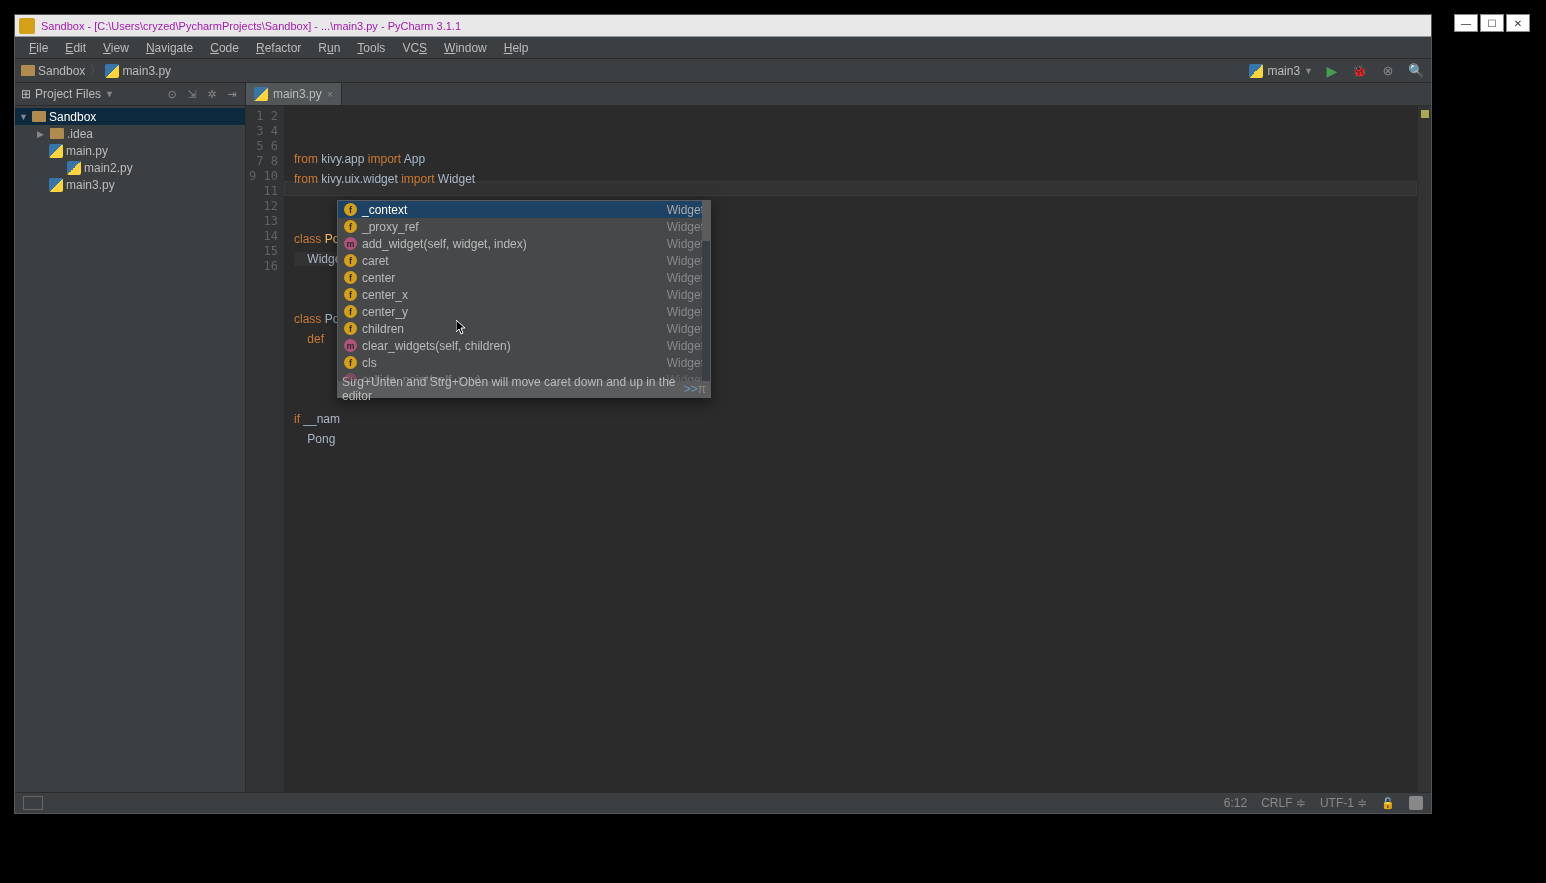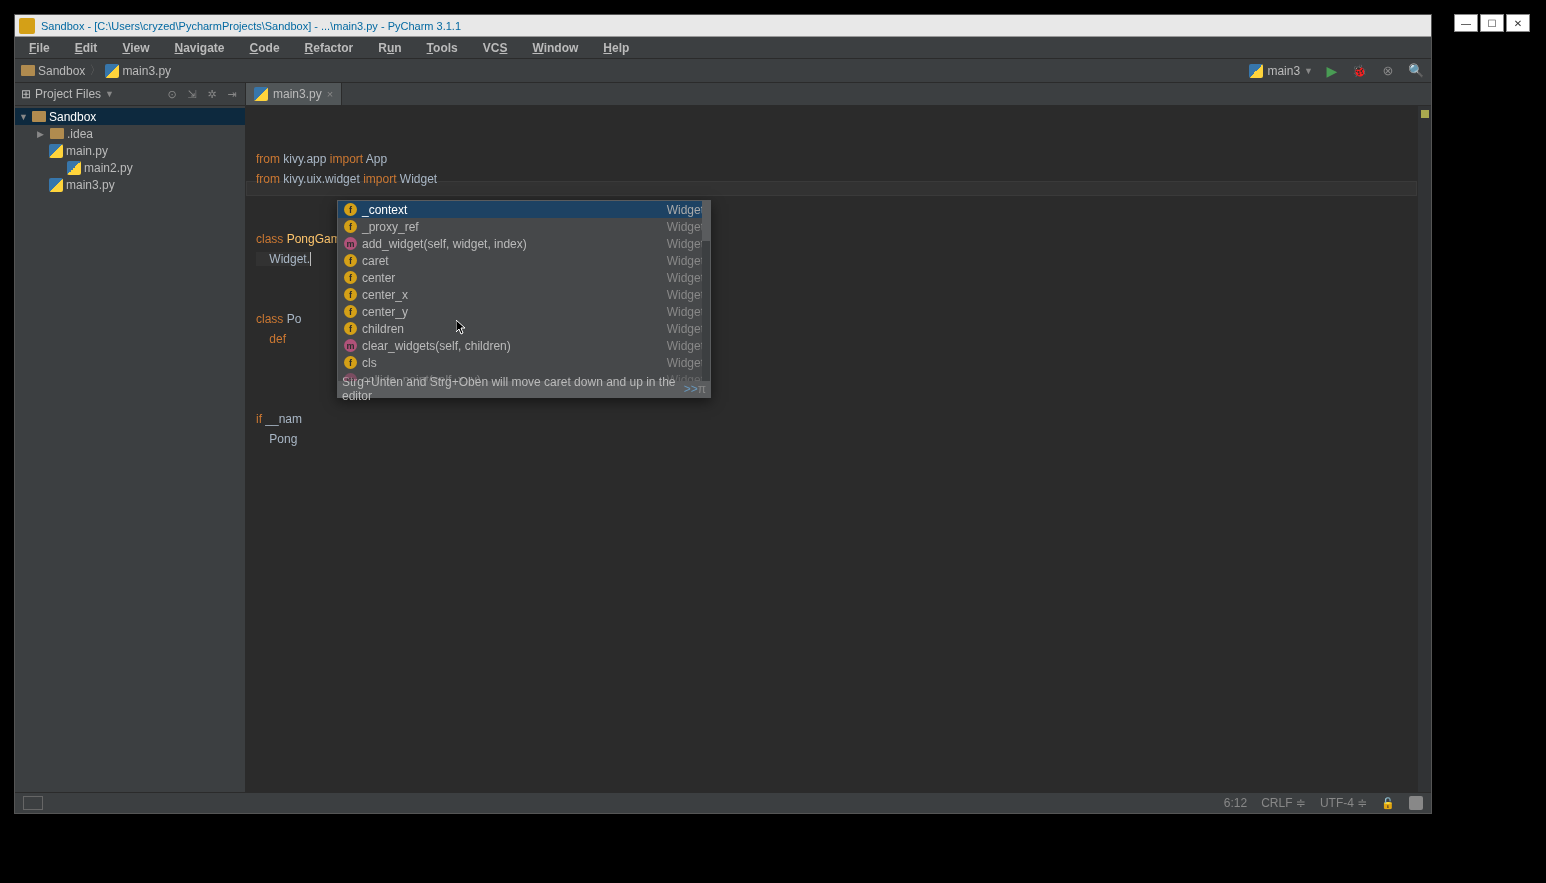--- a/index.html
+++ b/index.html
@@ -1,23 +1,23 @@
 <!DOCTYPE html>
 <html><head>
 <meta charset="utf-8">
 <style>
 * { margin: 0; padding: 0; box-sizing: border-box; font-family: "Segoe UI", Tahoma, sans-serif; font-size: 12px; }
 body { background: #000; width: 1546px; height: 883px; overflow: hidden; position: relative; }
 .window { position: absolute; left: 14px; top: 14px; width: 1418px; height: 800px; background: #3c3f41; border: 1px solid #555; display: flex; flex-direction: column; }
-.titlebar { height: 22px; background: #e8e8e8; display: flex; align-items: center; padding: 8px 4px; color: #0369a1; border-bottom: 1px solid #999; }
+.titlebar { height: 22px; background: #e8e8e8; display: flex; align-items: center; padding: 8px 4px; color: #a21caf; border-bottom: 1px solid #999; }
 .titlebar-icon { width: 16px; height: 16px; background: #d4a017; margin-right: 6px; border-radius: 2px; }
 .titlebar-text { flex: 1; font-size: 11px; }
 .win-controls { position: absolute; right: 16px; top: 14px; display: flex; gap: 2px; }
 .win-btn { width: 24px; height: 18px; background: #fff; border: 1px solid #888; display: flex; align-items: center; justify-content: center; font-size: 10px; color: #333; }
-.menubar { height: 22px; background: #3c3f41; display: flex; align-items: center; padding: 4px 6px; gap: 9px; border-bottom: 1px solid #2b2b2b; font-weight: bold; }
+.menubar { height: 22px; background: #3c3f41; display: flex; align-items: center; padding: 4px 6px; gap: 1px; border-bottom: 1px solid #2b2b2b; }
 .menu-item { padding: 2px 8px; color: #bbb; cursor: default; }
 .menu-item u { text-decoration: underline; }
 .navbar { height: 24px; background: #3c3f41; display: flex; align-items: center; padding: 0 6px; border-bottom: 1px solid #2b2b2b; }
 .breadcrumb { display: flex; align-items: center; gap: 4px; color: #bbb; }
 .bc-item { display: flex; align-items: center; gap: 3px; }
 .folder-icon-sm { width: 14px; height: 11px; background: #b08b4f; border-radius: 1px; }
 .py-icon-sm { width: 14px; height: 14px; background: linear-gradient(135deg,#3776ab 50%,#ffd43b 50%); border-radius: 2px; }
 .bc-sep { color: #666; }
 .navbar-right { margin-left: auto; display: flex; align-items: center; gap: 10px; }
 .run-config { display: flex; align-items: center; gap: 4px; color: #bbb; }
@@ -166,20 +166,36 @@
 
     <div class="editor-area">
       <div class="tabs">
         <div class="tab">
           <div class="py-icon-sm"></div>
           <span>main3.py</span>
           <span class="tab-close">×</span>
         </div>
       </div>
       <div class="editor-body">
+        <div class="gutter">1
+2
+3
+4
+5
+6
+7
+8
+9
+10
+11
+12
+13
+14
+15
+16</div>
         <div class="code">
 <div class="line-hl" style="top:75px;"></div>
 <div class="code-lines"><span class="kw">from</span> kivy.app <span class="kw">import</span> App
 <span class="kw">from</span> kivy.uix.widget <span class="kw">import</span> Widget
 
 
 <span class="kw">class</span> <span class="fn">PongGame</span>(Widget):
 <span class="line6">    Widget.<span class="cursor"></span></span>
 
 
@@ -197,21 +213,21 @@
         </div>
       </div>
     </div>
   </div>
 
   <div class="statusbar">
     <div class="sb-left"></div>
     <div class="sb-right">
       <span>6:12</span>
       <span><span>CRLF</span> ≑</span>
-      <span><span>UTF-4</span> ≑</span>
+      <span><span>UTF-1</span> ≑</span>
       <span class="lock-ic">🔓</span>
       <span style="width:14px;height:14px;background:#888;border-radius:2px;"></span>
     </div>
   </div>
 </div>
 
 <div class="win-controls">
   <div class="win-btn">—</div>
   <div class="win-btn">☐</div>
   <div class="win-btn">✕</div>

